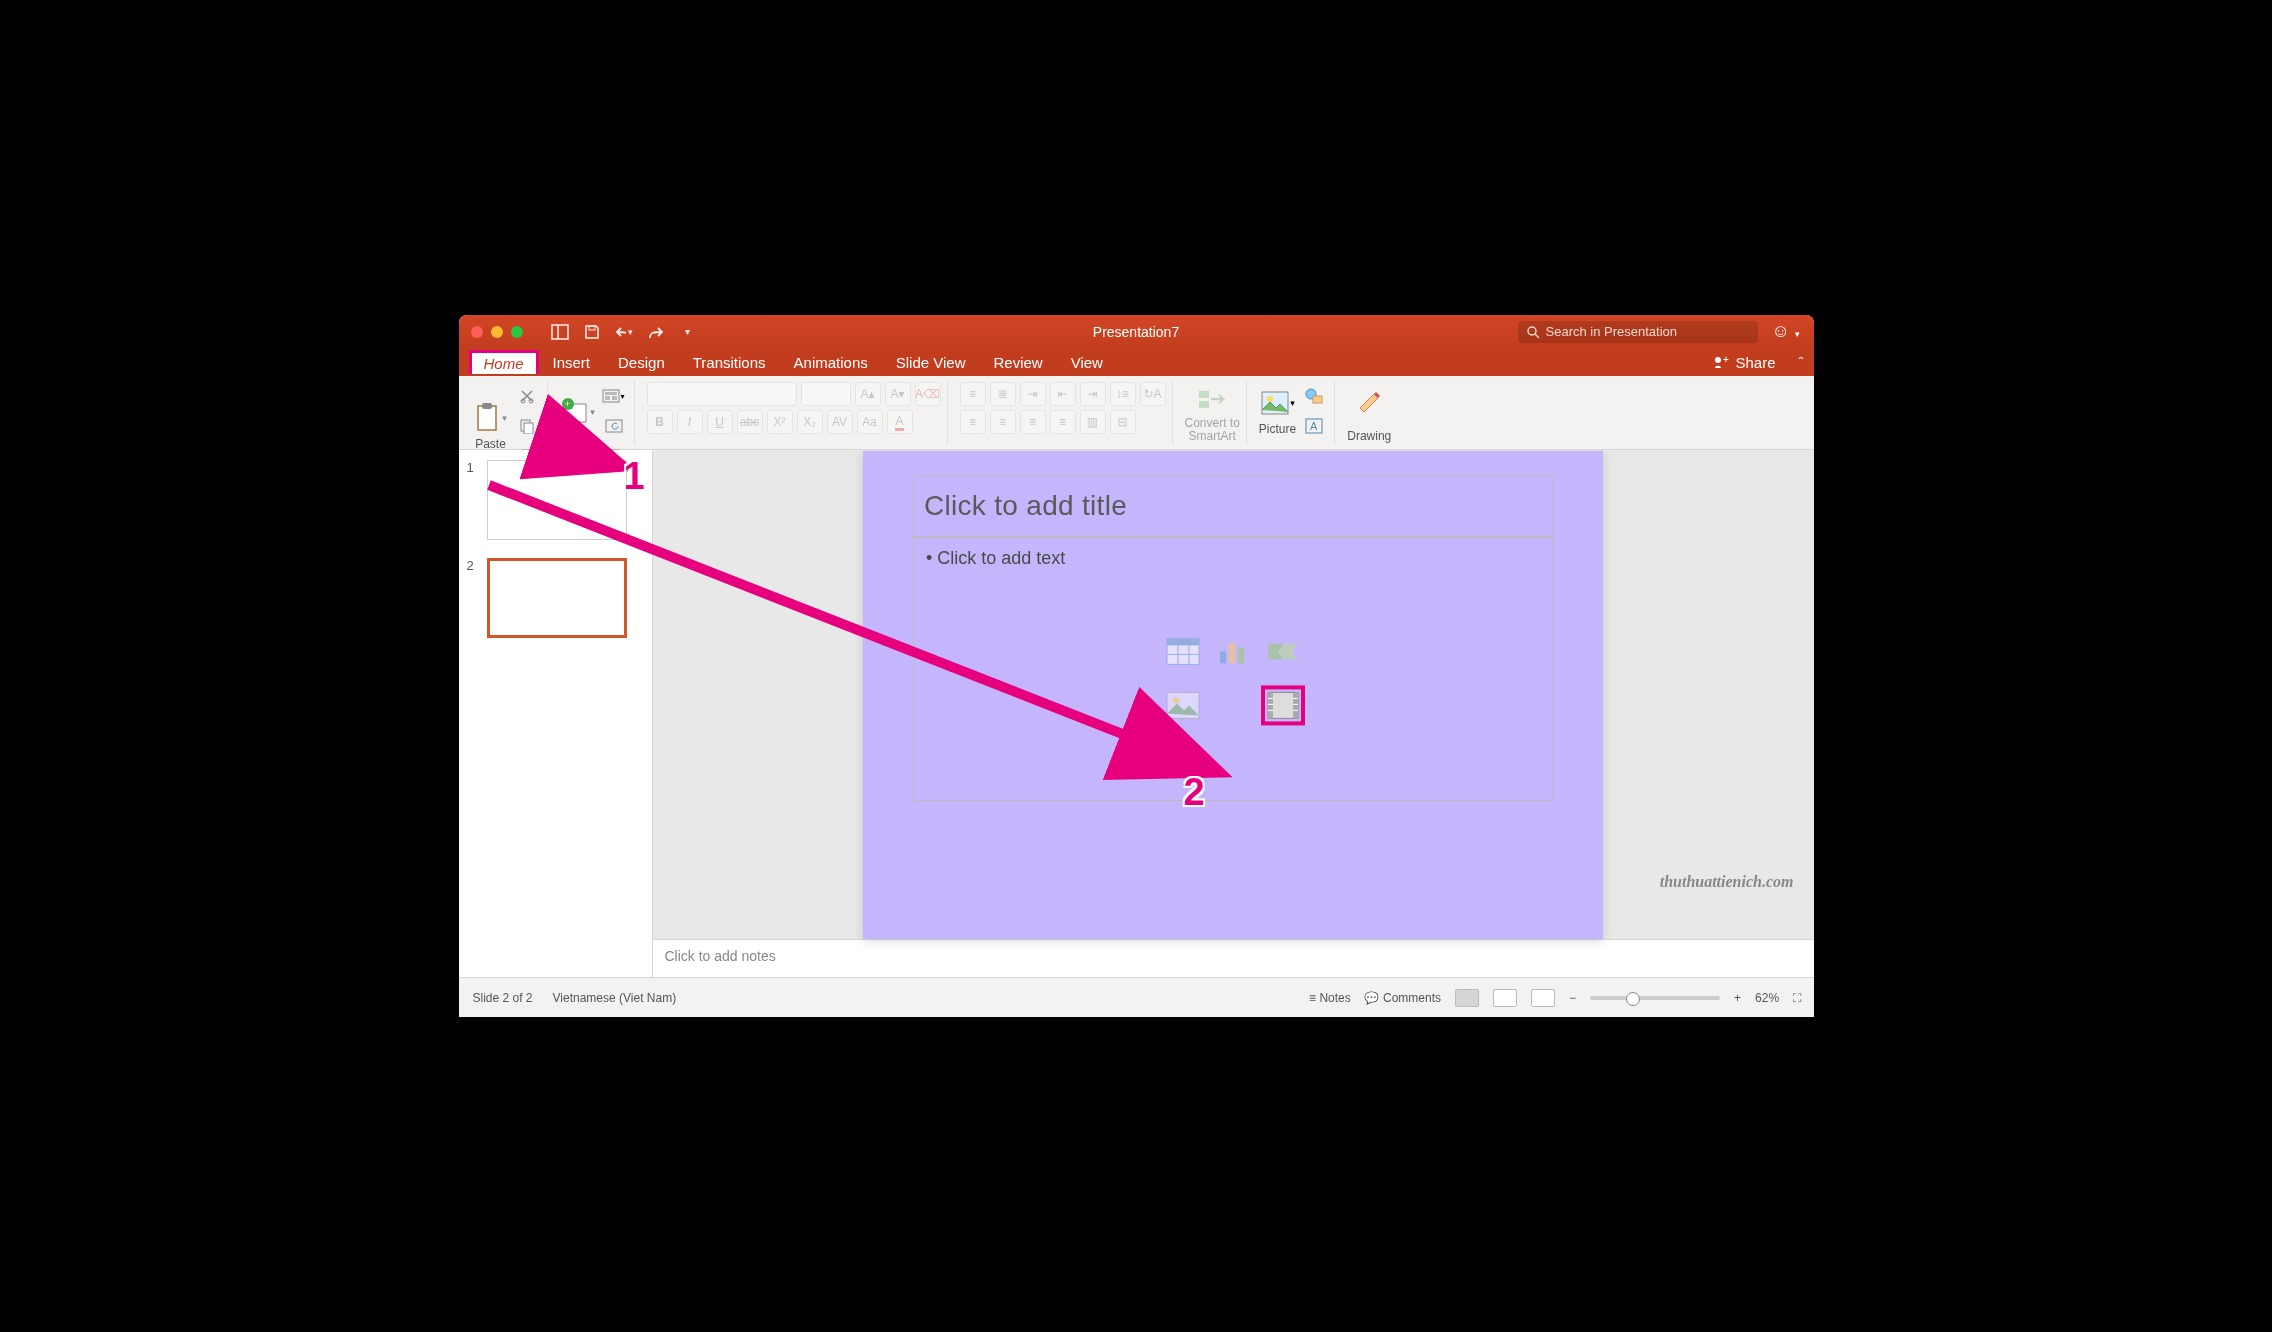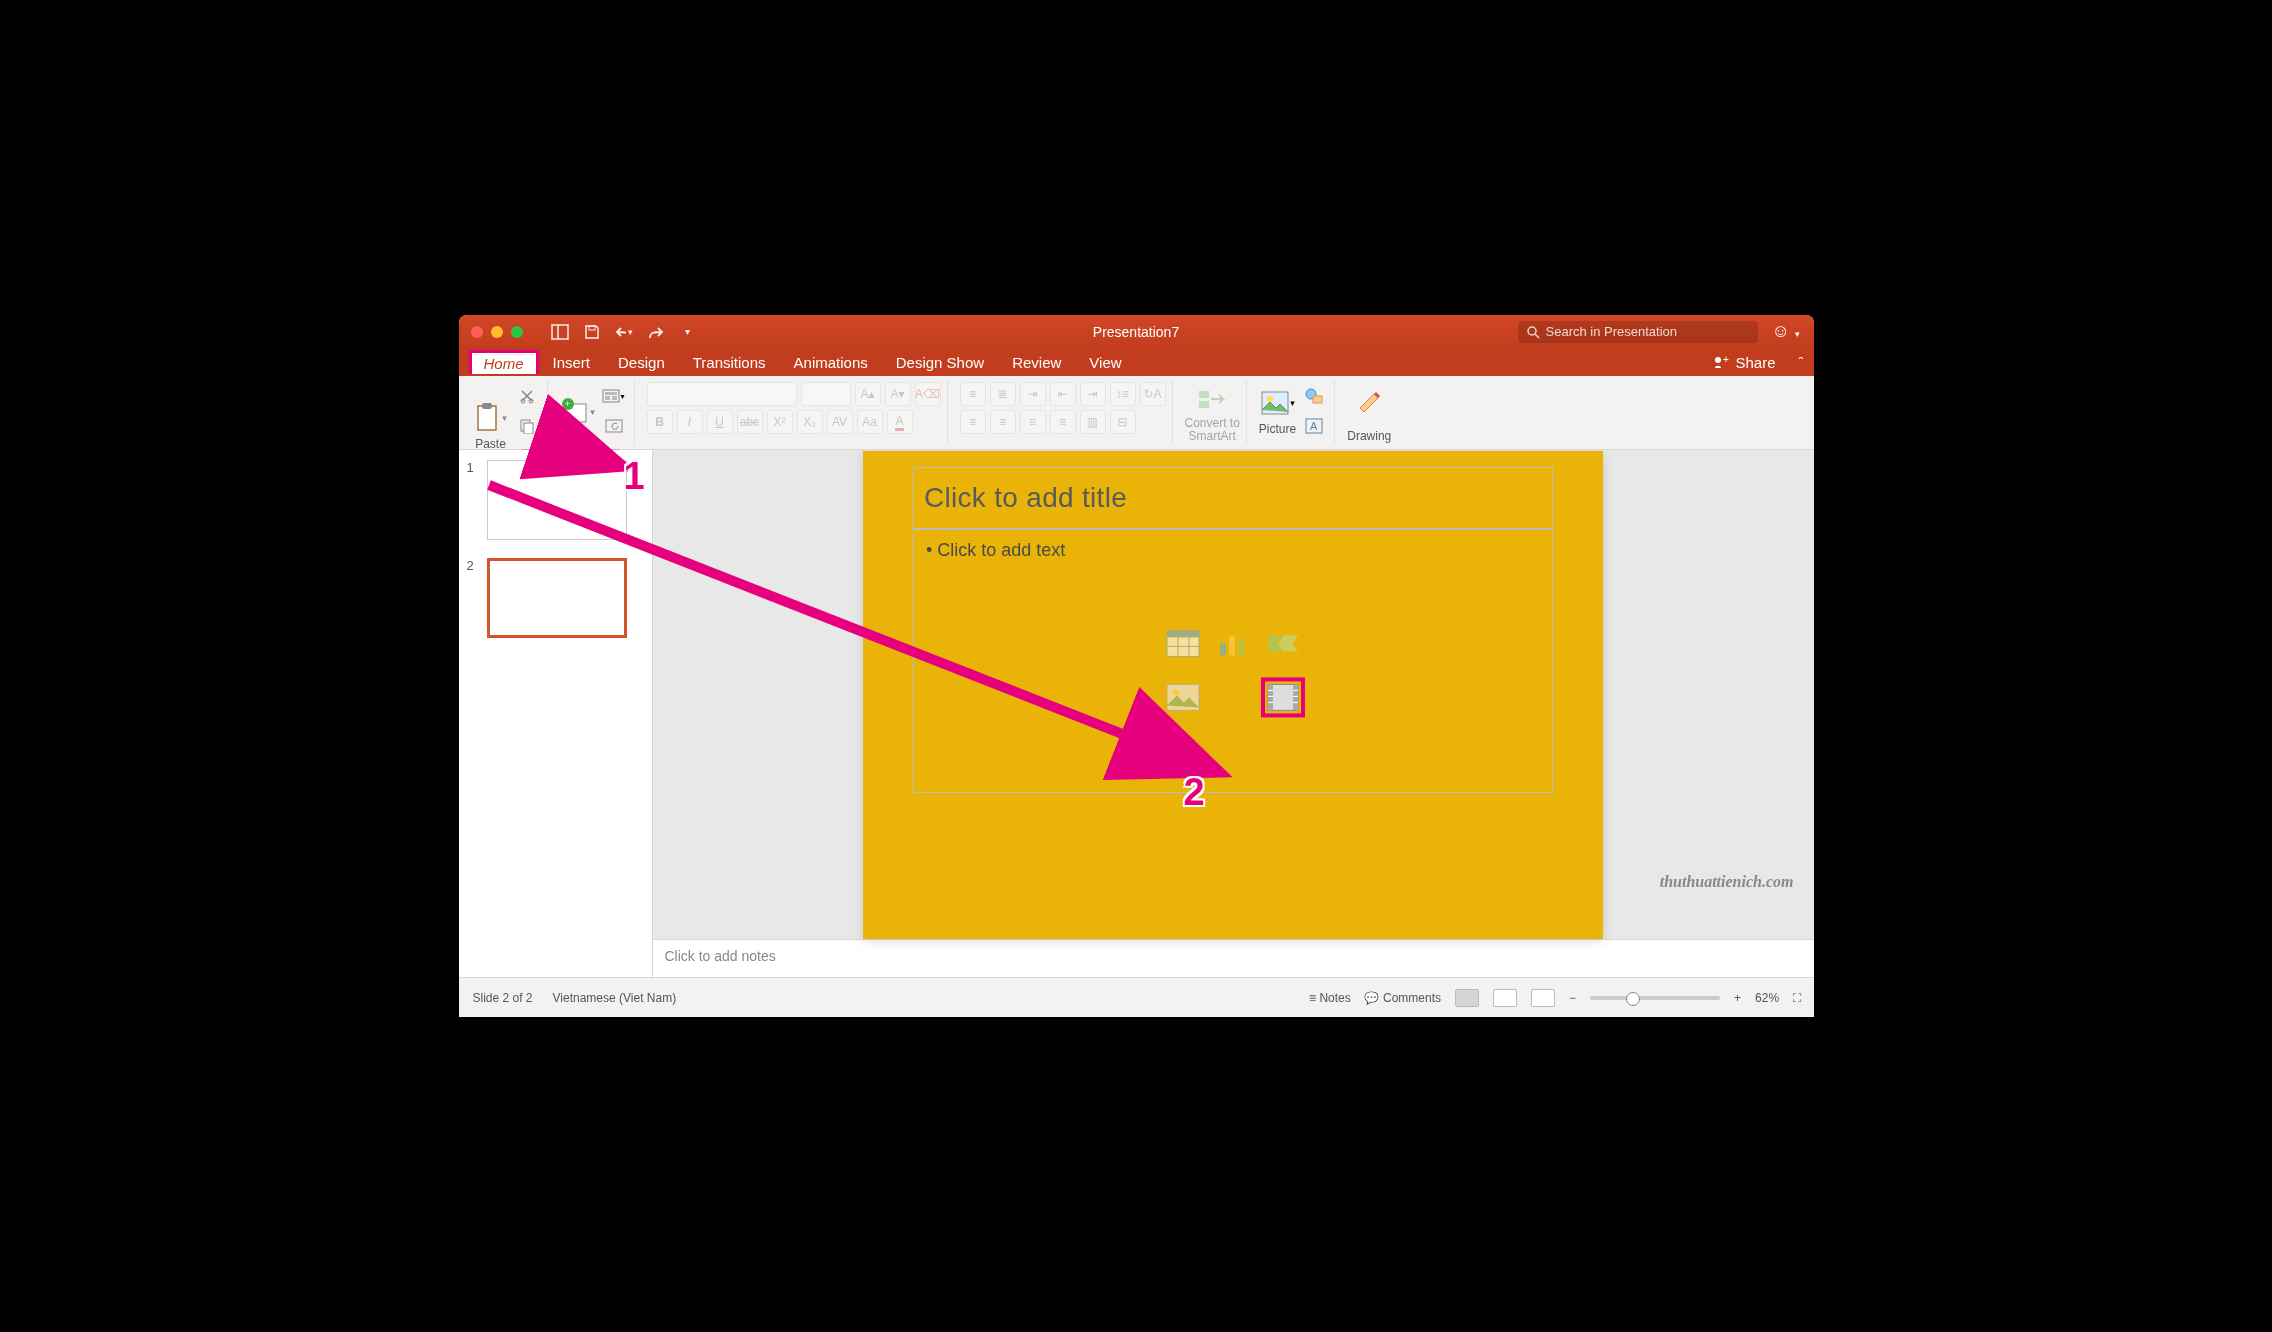--- a/index.html
+++ b/index.html
@@ -32,21 +32,21 @@
 .fontsel { width: 150px; height: 24px; border: 1px solid #d0d0d0; background: #fff; border-radius: 3px; opacity: .4; }
 .sizesel { width: 50px; height: 24px; border: 1px solid #d0d0d0; background: #fff; border-radius: 3px; opacity: .4; }
 .content { flex: 1; display: flex; background: #e8e8e8; overflow: hidden; }
 .thumbs { width: 194px; background: #fff; border-right: 1px solid #d6d6d6; padding: 10px 8px; }
 .thumb-row { display: flex; gap: 8px; margin-bottom: 18px; }
 .thumb-num { font-size: 13px; color: #555; width: 12px; }
 .thumb { width: 140px; height: 80px; background: #fff; border: 1px solid #ccc; }
 .thumb.sel { border: 3px solid #d2562a; }
 .canvas-wrap { flex: 1; display: flex; flex-direction: column; }
 .canvas-area { flex: 1; display: flex; align-items: center; justify-content: center; background: #e8e8e8; position: relative; }
-.slide { width: 740px; height: 488px; background: #eab308; box-shadow: 0 2px 10px rgba(0,0,0,.15); position: relative; padding: 16px 50px; }
+.slide { width: 740px; height: 488px; background: #c4b5fd; box-shadow: 0 2px 10px rgba(0,0,0,.15); position: relative; padding: 24px 50px; }
 .title-ph { border: 1px solid #bcbcbc; padding: 14px 10px; font-size: 28px; color: #5a5a5a; letter-spacing: .3px; }
 .content-ph { border: 1px solid #bcbcbc; margin-top: 0; height: 264px; padding: 10px 12px; font-size: 18px; color: #4a4a4a; position: relative; }
 .placeholder-icons { position: absolute; left: 50%; top: 50%; transform: translate(-50%,-40%); display: grid; grid-template-columns: repeat(3,44px); gap: 14px 6px; }
 .phicon { width: 44px; height: 40px; display: flex; align-items: center; justify-content: center; opacity: .6; }
 .phicon.video { border: 4px solid #e6007e; opacity: 1; }
 .notes { height: 38px; background: #fff; border-top: 1px solid #d6d6d6; padding: 8px 12px; font-size: 14px; color: #888; }
 .status { height: 40px; background: #f3f2f1; border-top: 1px solid #d6d6d6; display: flex; align-items: center; font-size: 12px; color: #555; padding: 0 14px; gap: 20px; position: relative; }
 .status .right { position: absolute; right: 12px; display: flex; align-items: center; gap: 14px; }
 .viewbtn { width: 24px; height: 18px; border: 1px solid #bbb; border-radius: 2px; background: #fff; }
 .viewbtn.active { background: #d6d6d6; }
@@ -105,21 +105,21 @@
     </div>
     <div class="smiley">☺ <span style="font-size:9px">▾</span></div>
   </div>
 
   <div class="tabs">
     <div class="tab active">Home</div>
     <div class="tab">Insert</div>
     <div class="tab">Design</div>
     <div class="tab">Transitions</div>
     <div class="tab">Animations</div>
-    <div class="tab">Design Show</div>
+    <div class="tab">Slide View</div>
     <div class="tab">Review</div>
     <div class="tab">View</div>
     <div class="share">
       <svg width="16" height="14">
           <circle cx="5" cy="5" r="3" fill="#fff"></circle>
           <path d="M2 13c0-3 6-3 6 0" fill="#fff"></path>
           <text x="10" y="8" fill="#fff" font-size="10">+</text>
         </svg>
       <span>Share</span>
     </div>

